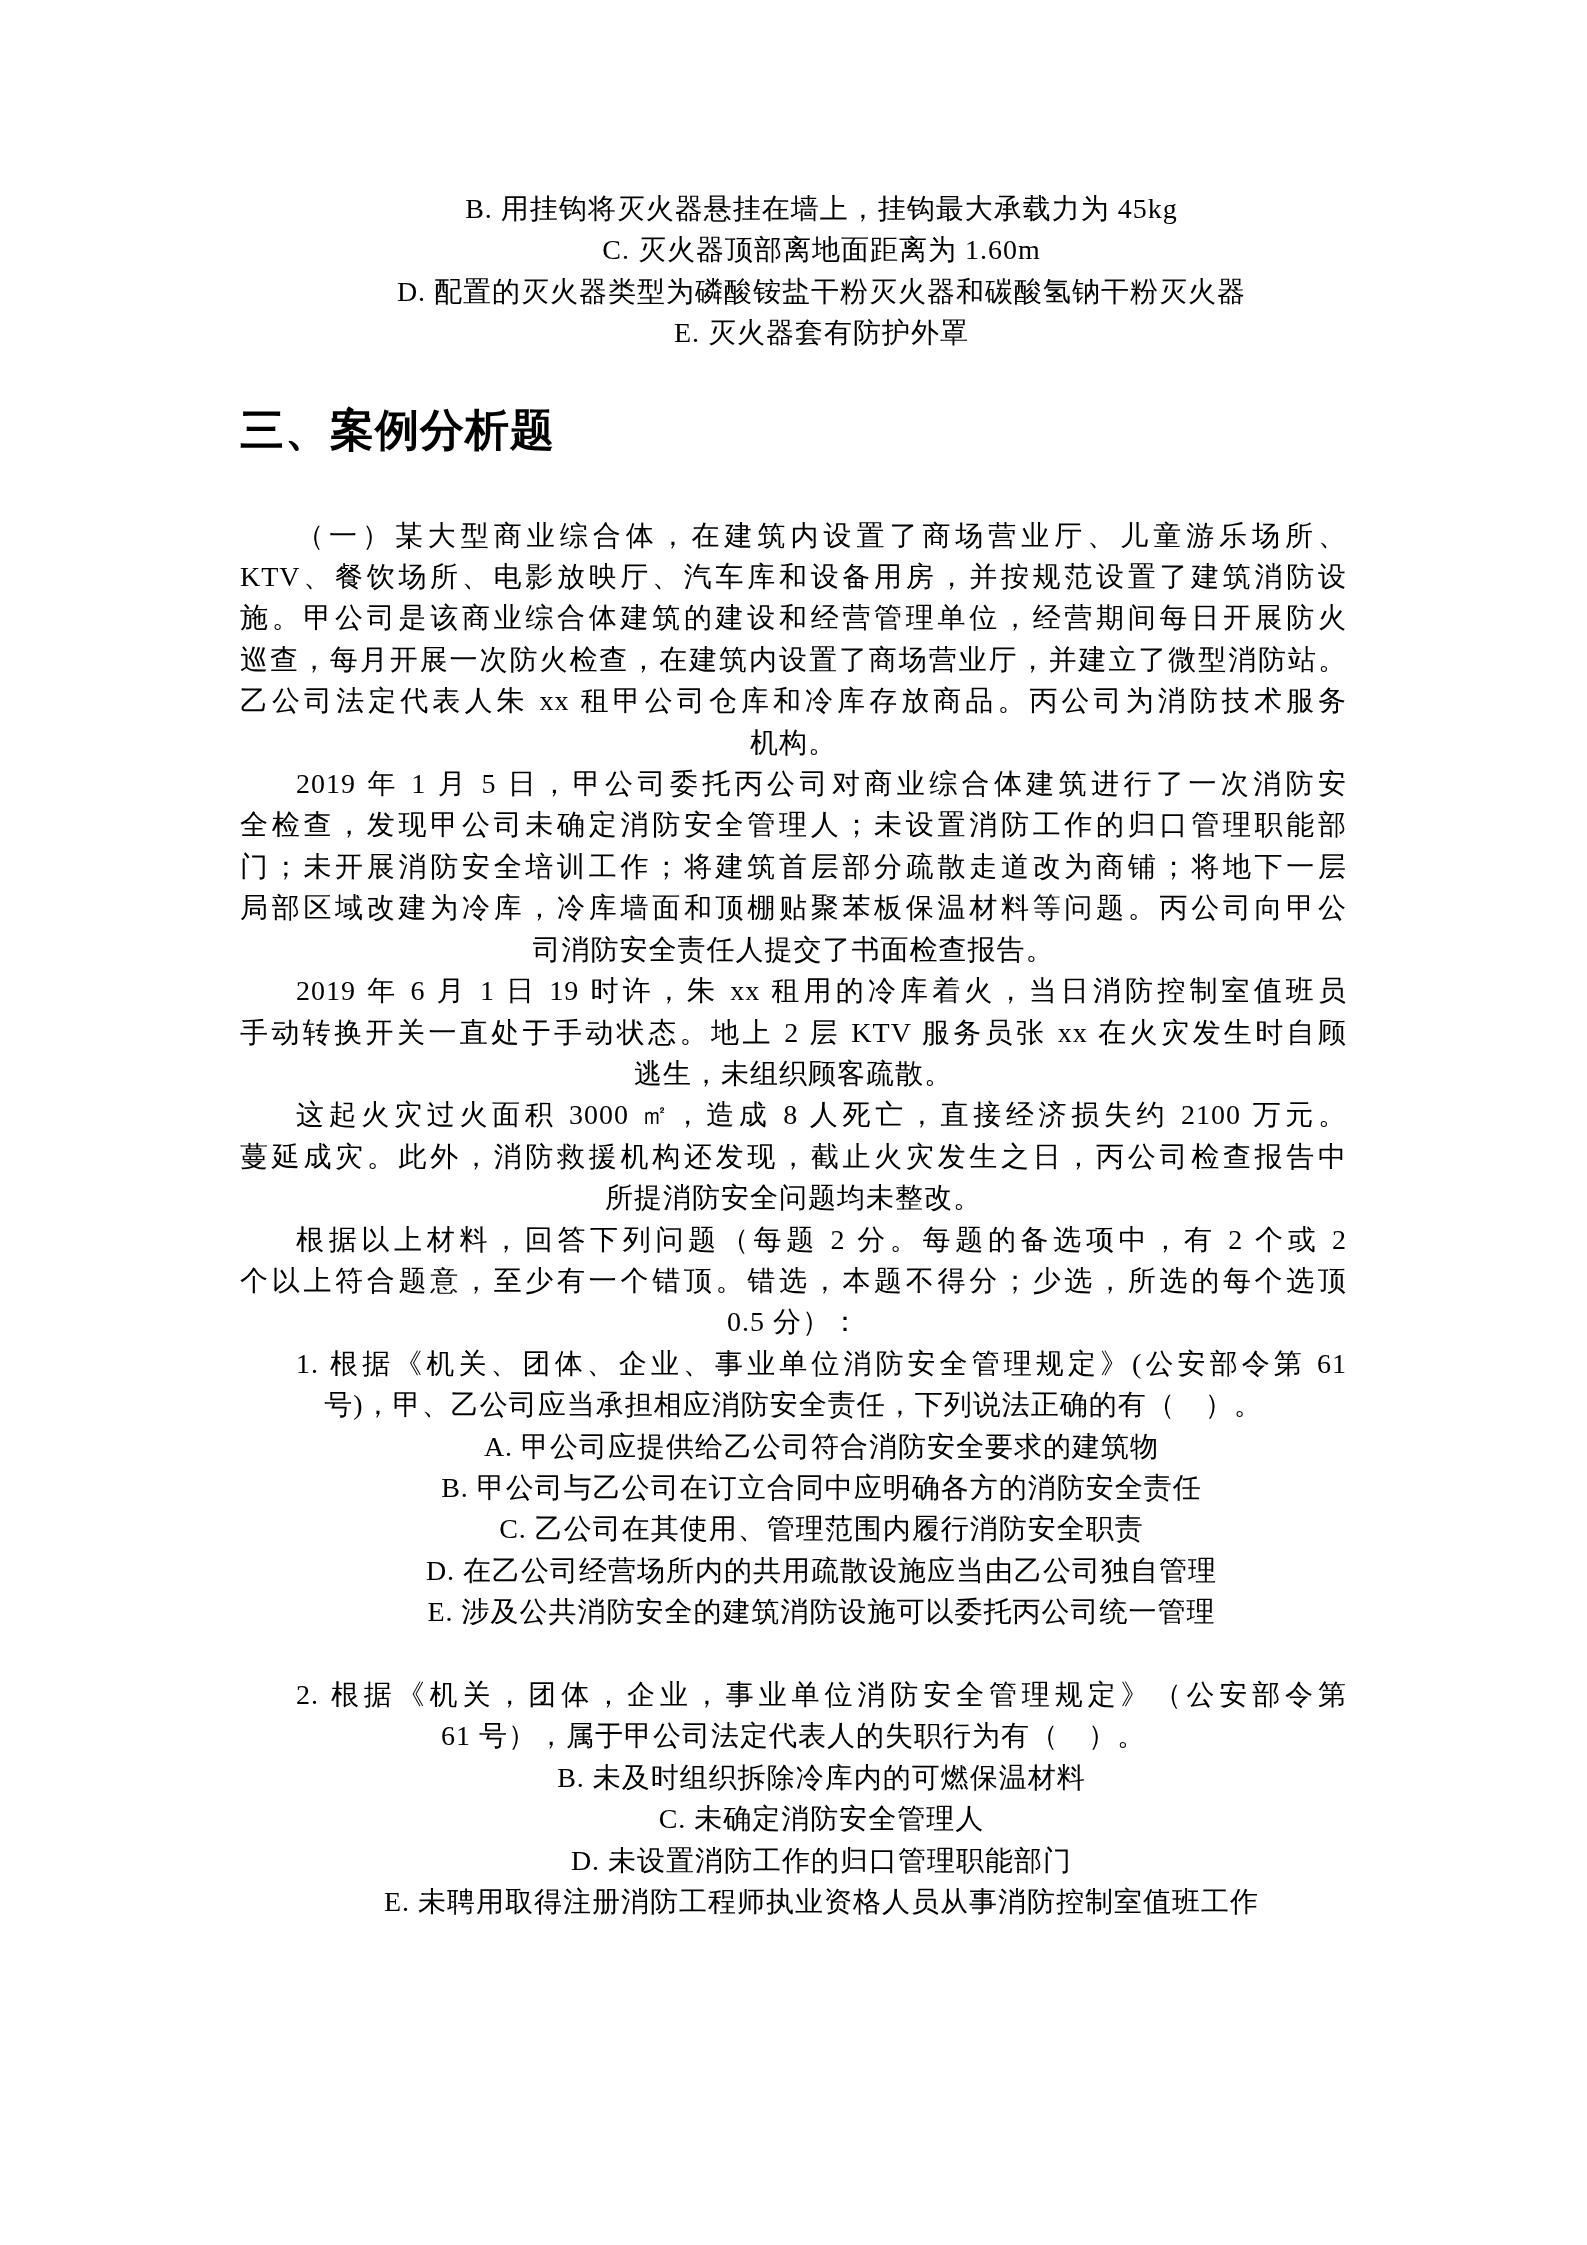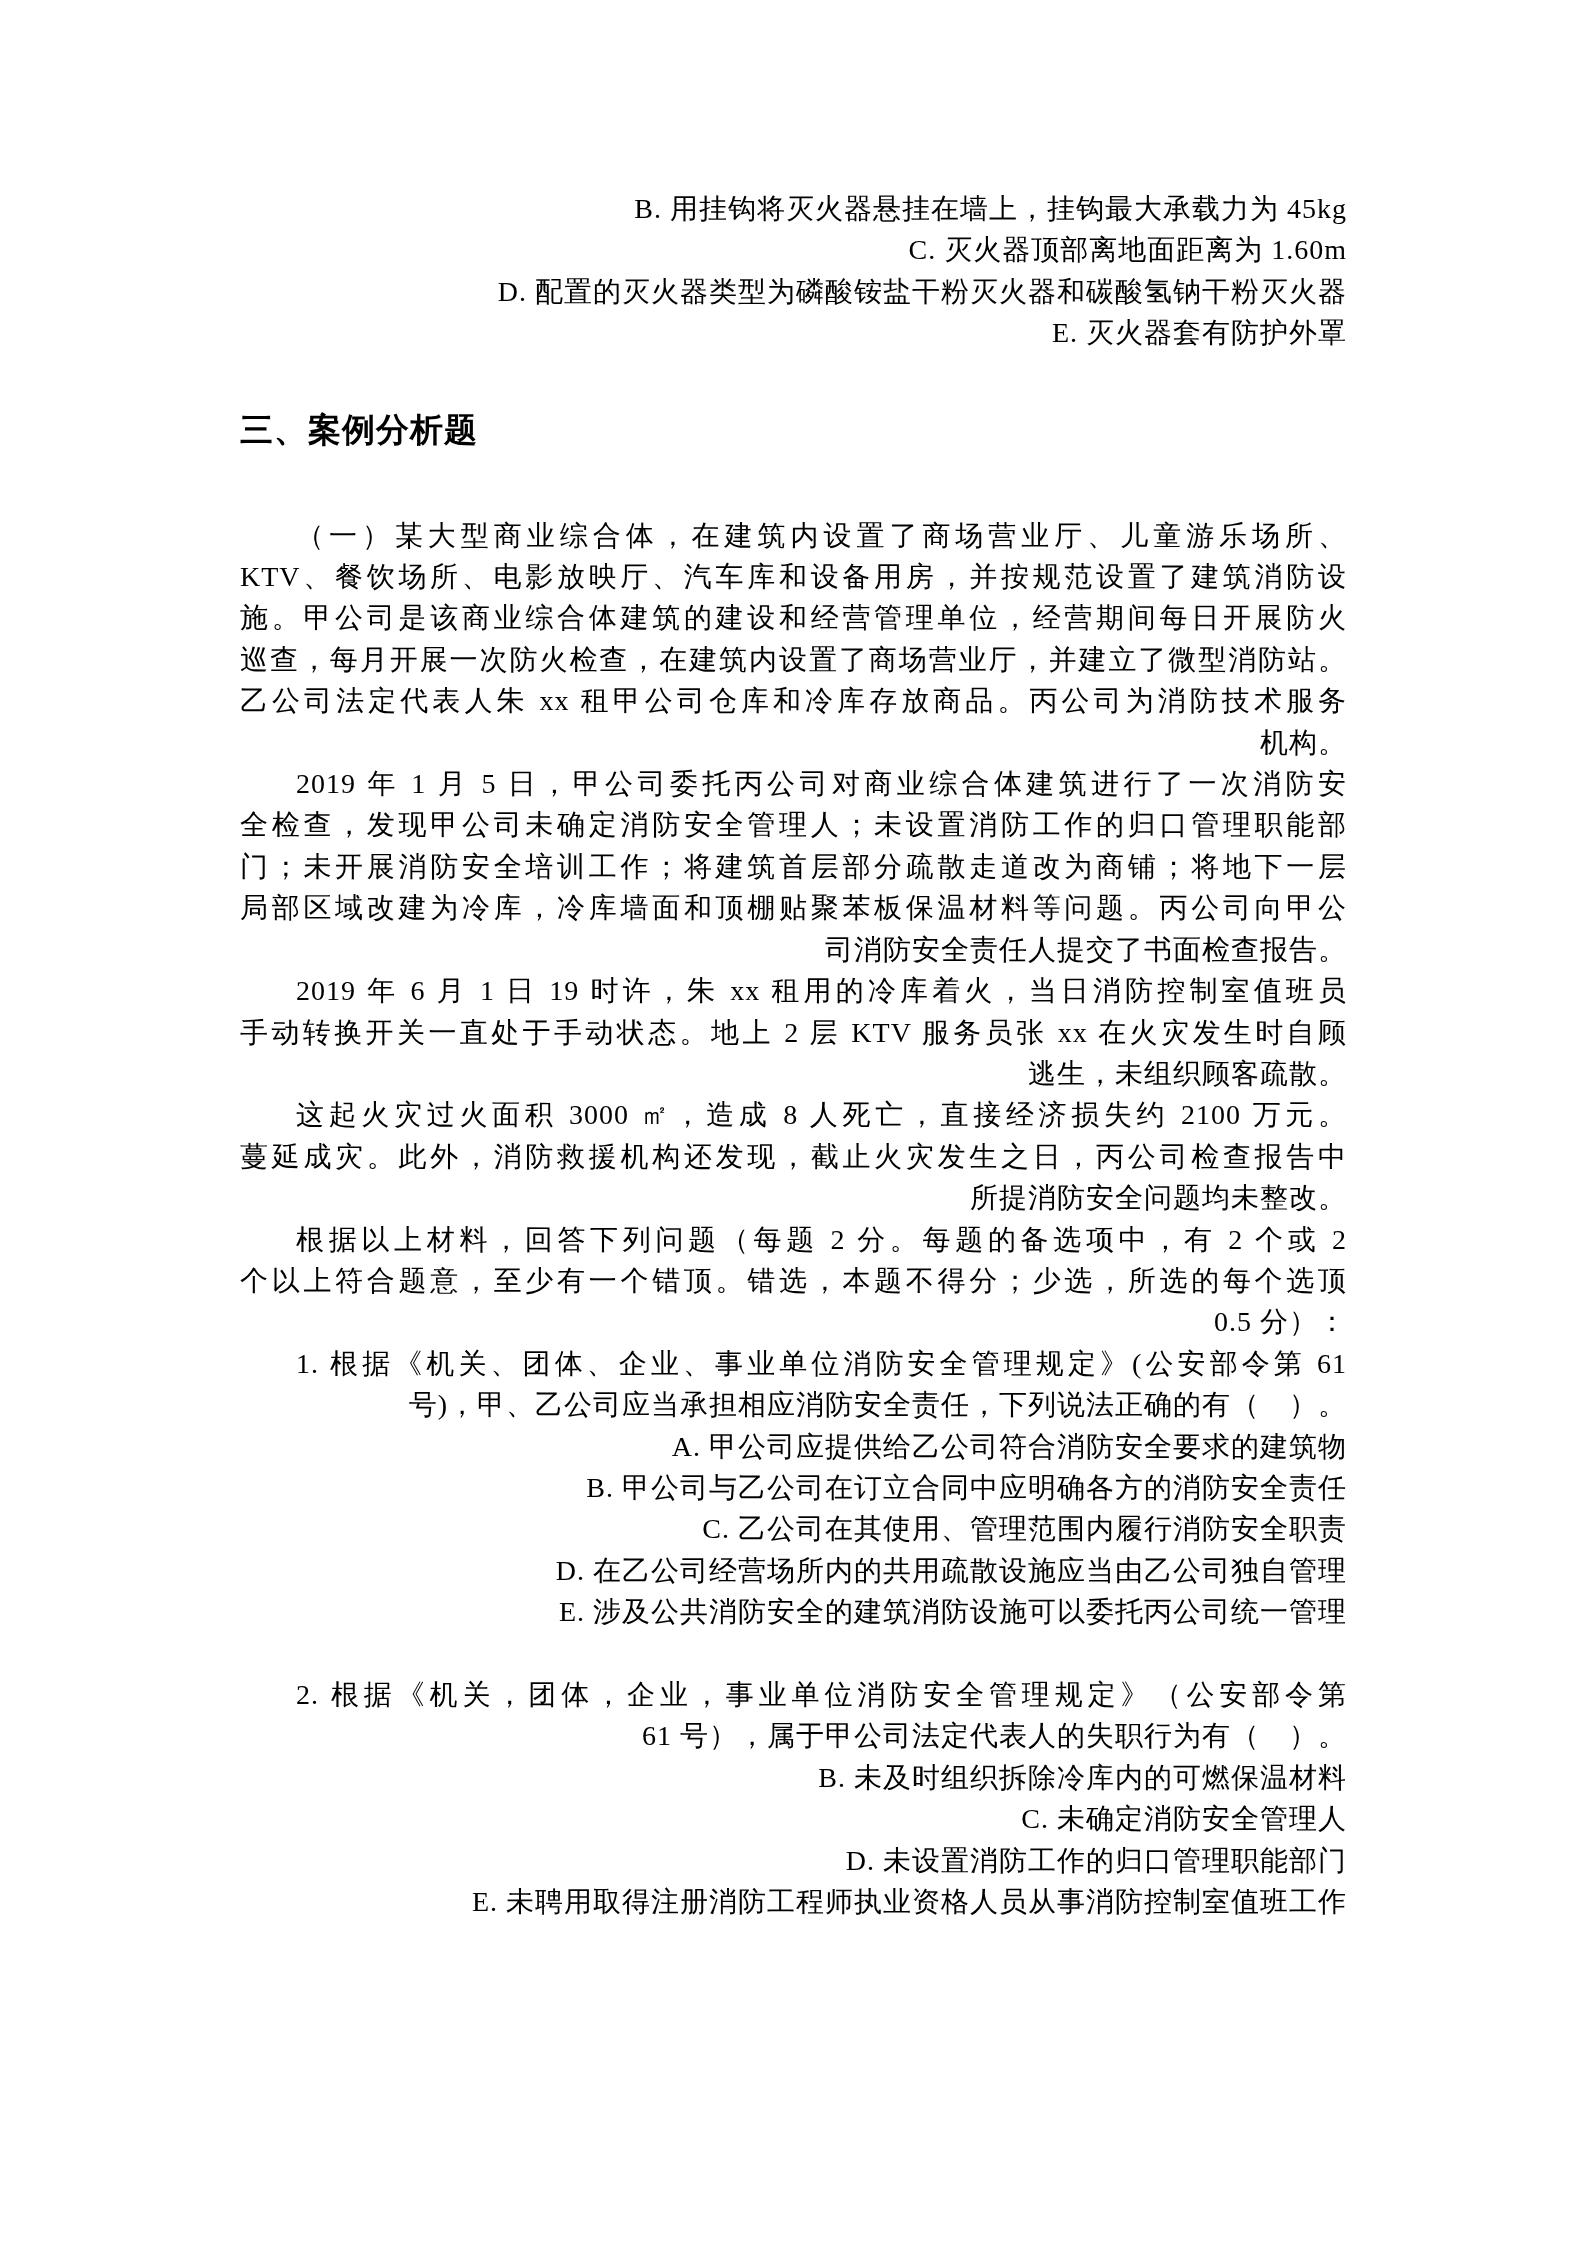--- a/index.html
+++ b/index.html
@@ -20,28 +20,28 @@
     position: absolute;
     left: 240px;
     top: 188px;
     width: 1107px;
   }
   .line {
     font-size: 28px;
     line-height: 41.4px;
     letter-spacing: 1px;
     white-space: normal;
-    text-align: right;
+    text-align: center;
   }
   .ind  { text-indent: 56px; }
   .just { text-align: justify; text-align-last: justify; }
   .heading {
     font-family: "Liberation Sans", "DejaVu Sans", sans-serif;
     font-weight: 700;
-    font-size: 33px;
+    font-size: 44px;
     line-height: 60px;
     letter-spacing: 1px;
     margin: 46px 0 55px 0;
     color: #000000;
   }
 </style>
 </head>
 <body>
 
 <div class="page">

